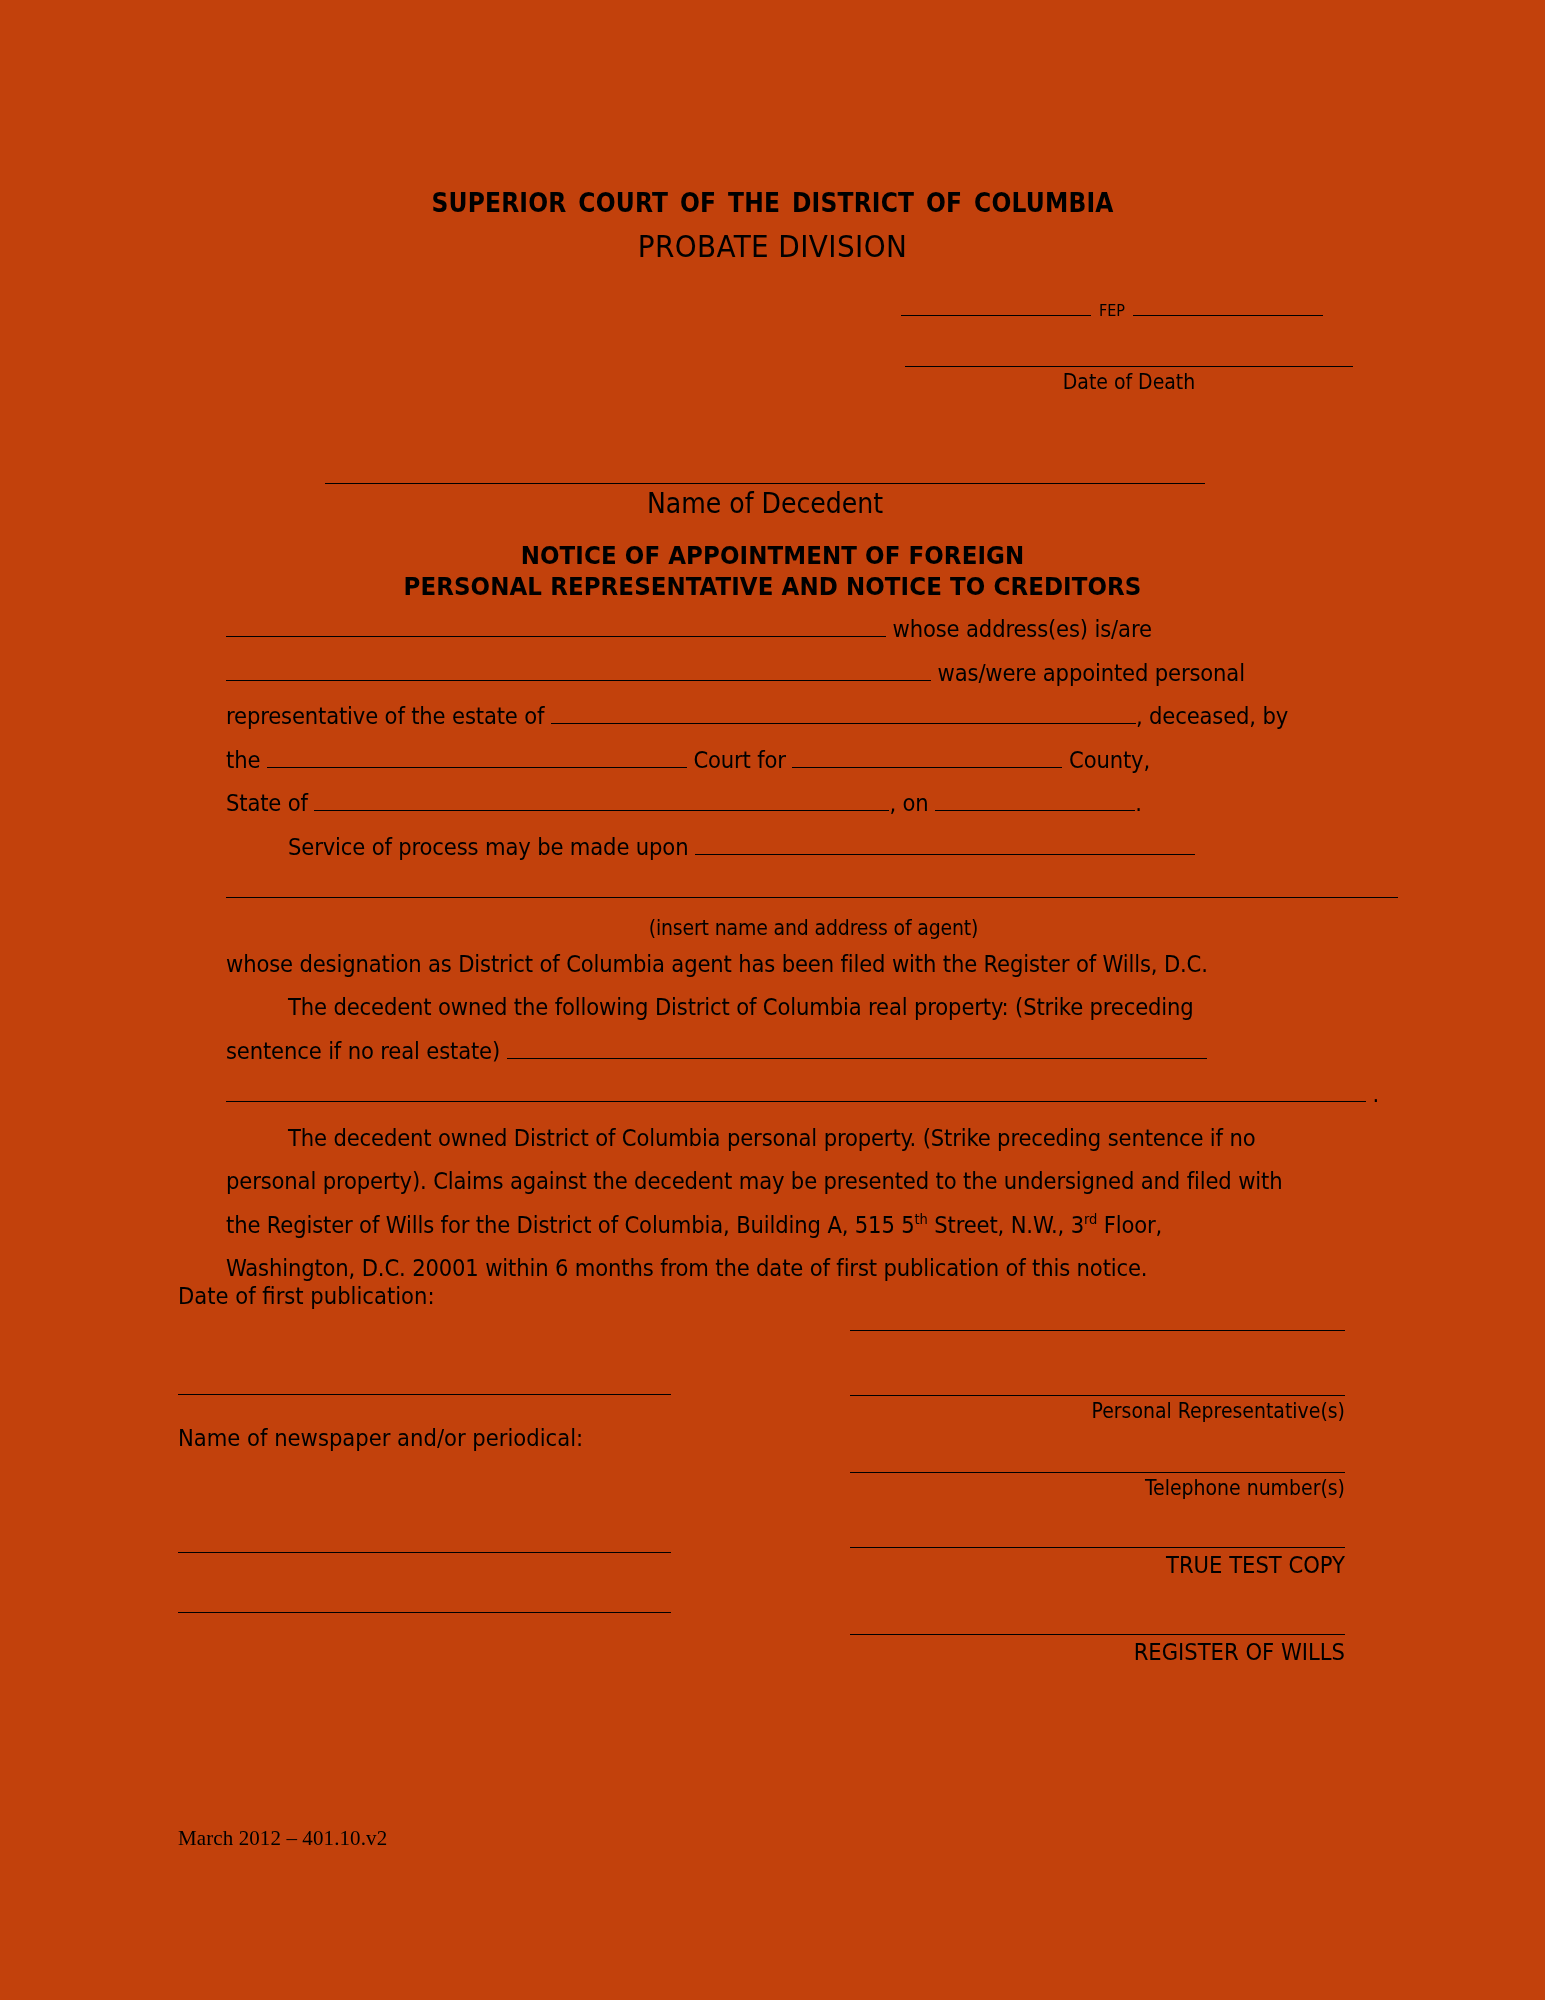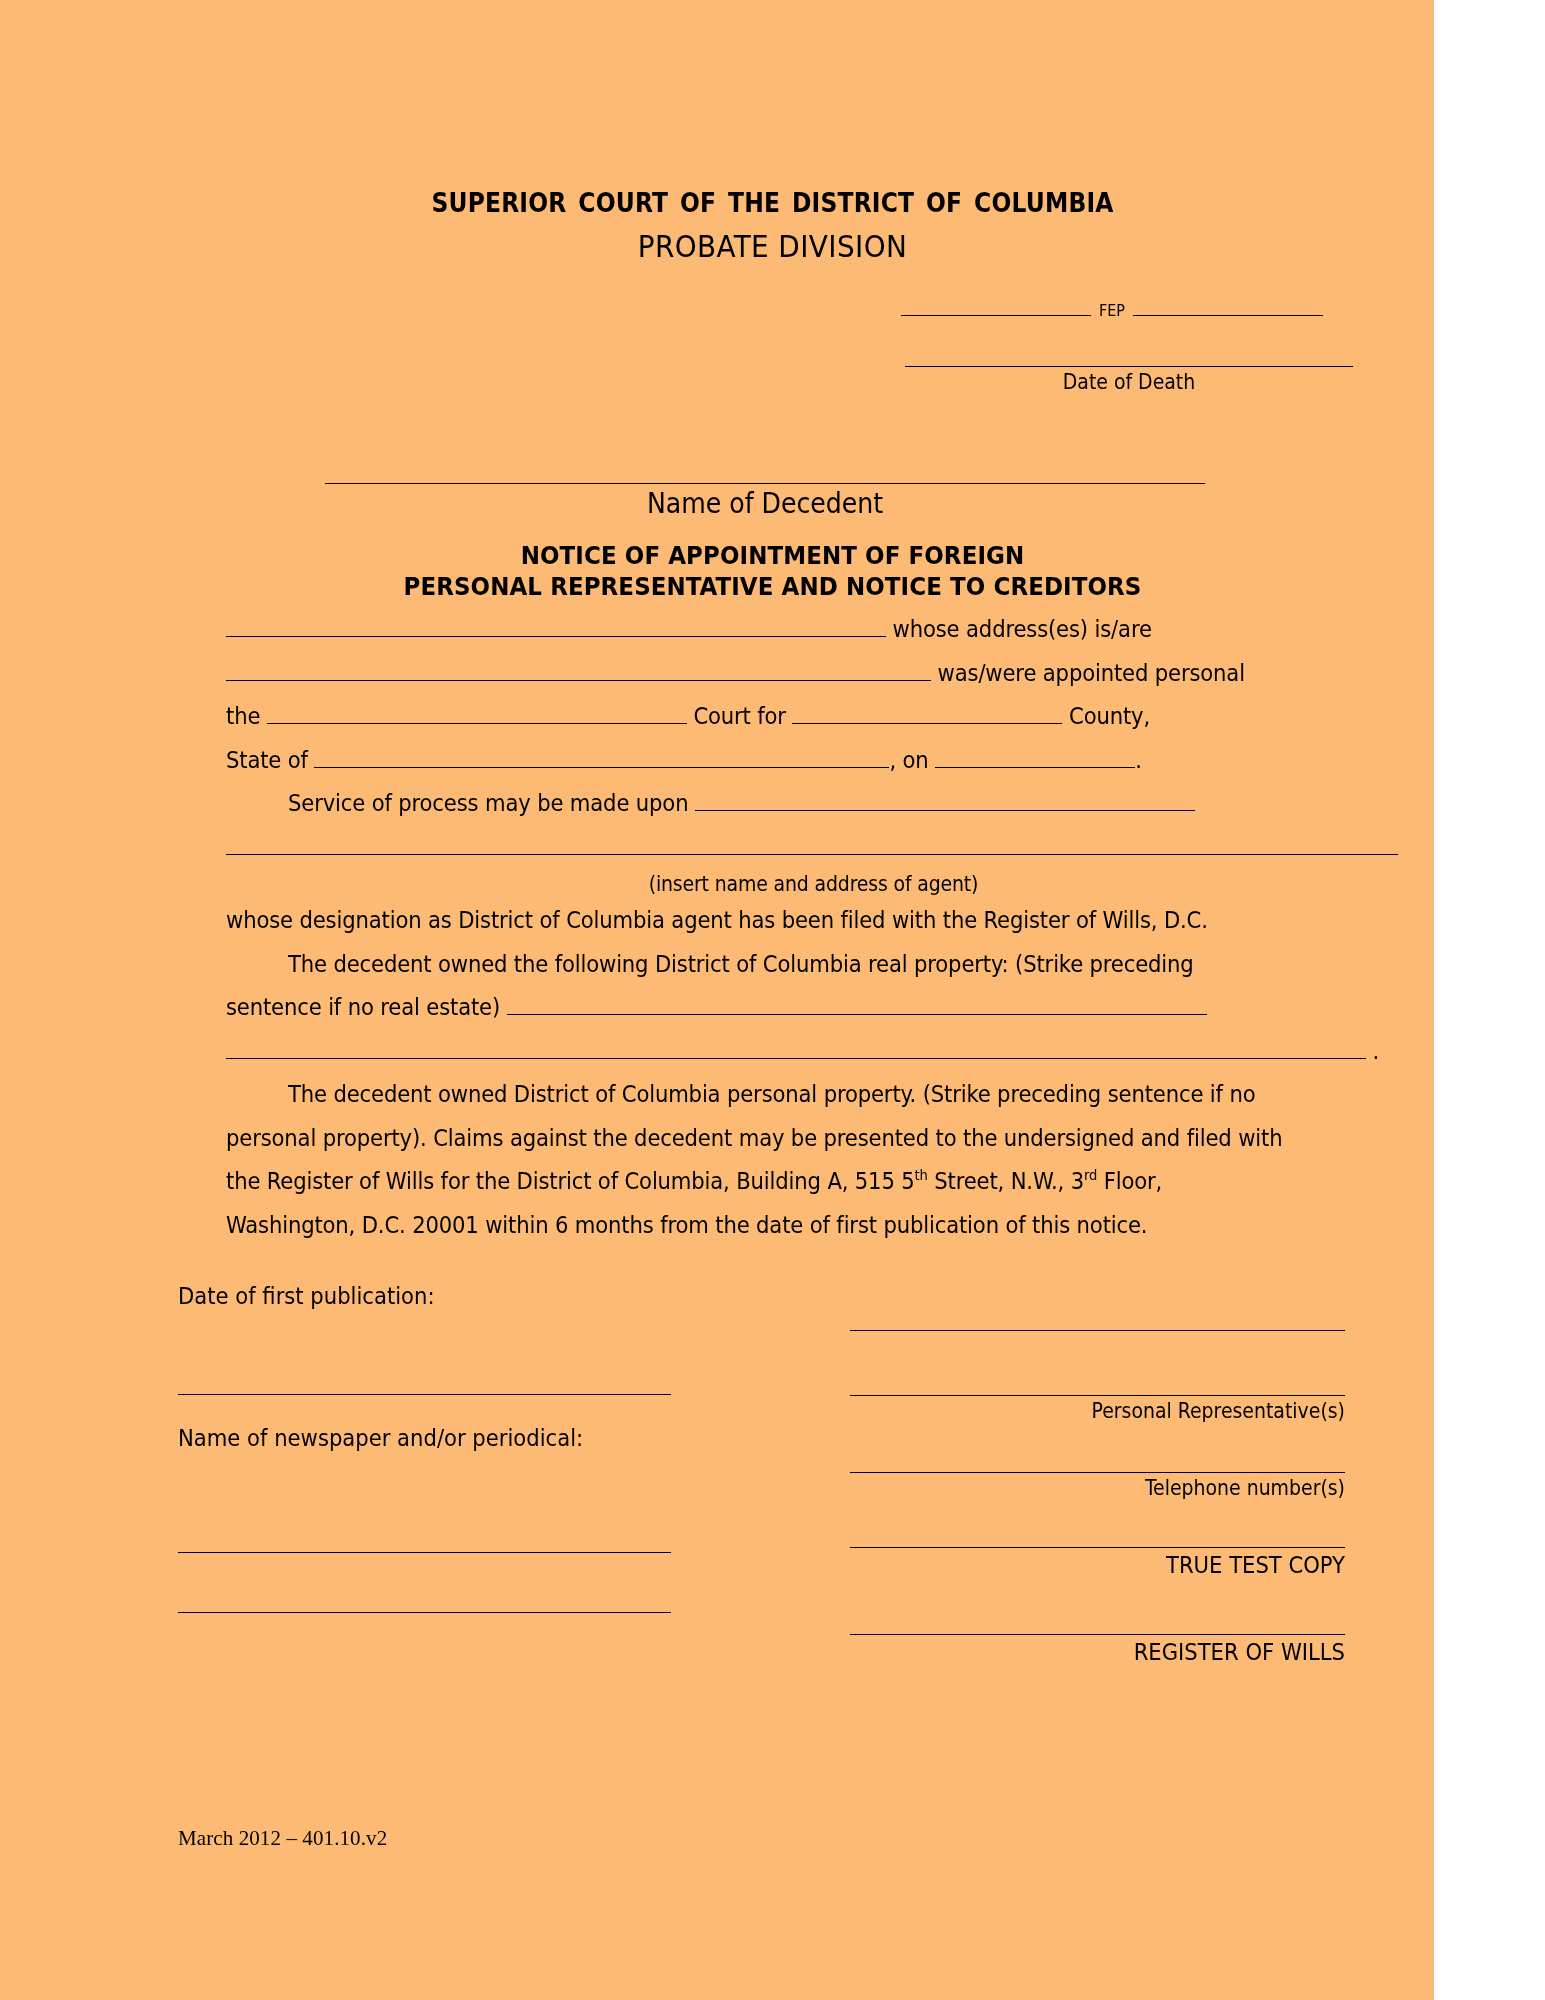--- a/index.html
+++ b/index.html
@@ -12,23 +12,23 @@
     height: 2000px;
     position: relative;
     font-family: "Liberation Sans", sans-serif;
     color: #000000;
     -webkit-font-smoothing: antialiased;
   }
 
   .page {
     position: absolute;
     left: 0; top: 0;
-    width: 1434px;
+    width: 1545px;
     height: 2000px;
-    background: #fdba74;
+    background: #c2410c;
     overflow: hidden;
   }
 
   
   .court-title {
     position: absolute;
     left: 0; top: 178px;
     width: 1545px;
     text-align: center;
     font-family: "DejaVu Sans Condensed", "Liberation Sans Narrow", "Liberation Sans", sans-serif;
@@ -221,20 +221,24 @@
     <span class="ln">
       <u class="fill" style="width:660px"></u>
       <span>whose address(es) is/are</span>
     </span>
 
     <span class="ln">
       <u class="fill" style="width:705px"></u>
       <span>was/were appointed personal</span>
     </span>
 
+    <span class="ln">
+      <span>representative of the estate of</span>
+      <u class="fill" style="width:585px"></u><span>, deceased, by</span>
+    </span>
 
     <span class="ln">
       <span>the</span>
       <u class="fill" style="width:420px"></u>
       <span>Court for</span>
       <u class="fill" style="width:270px"></u>
       <span>County,</span>
     </span>
 
     <span class="ln">

